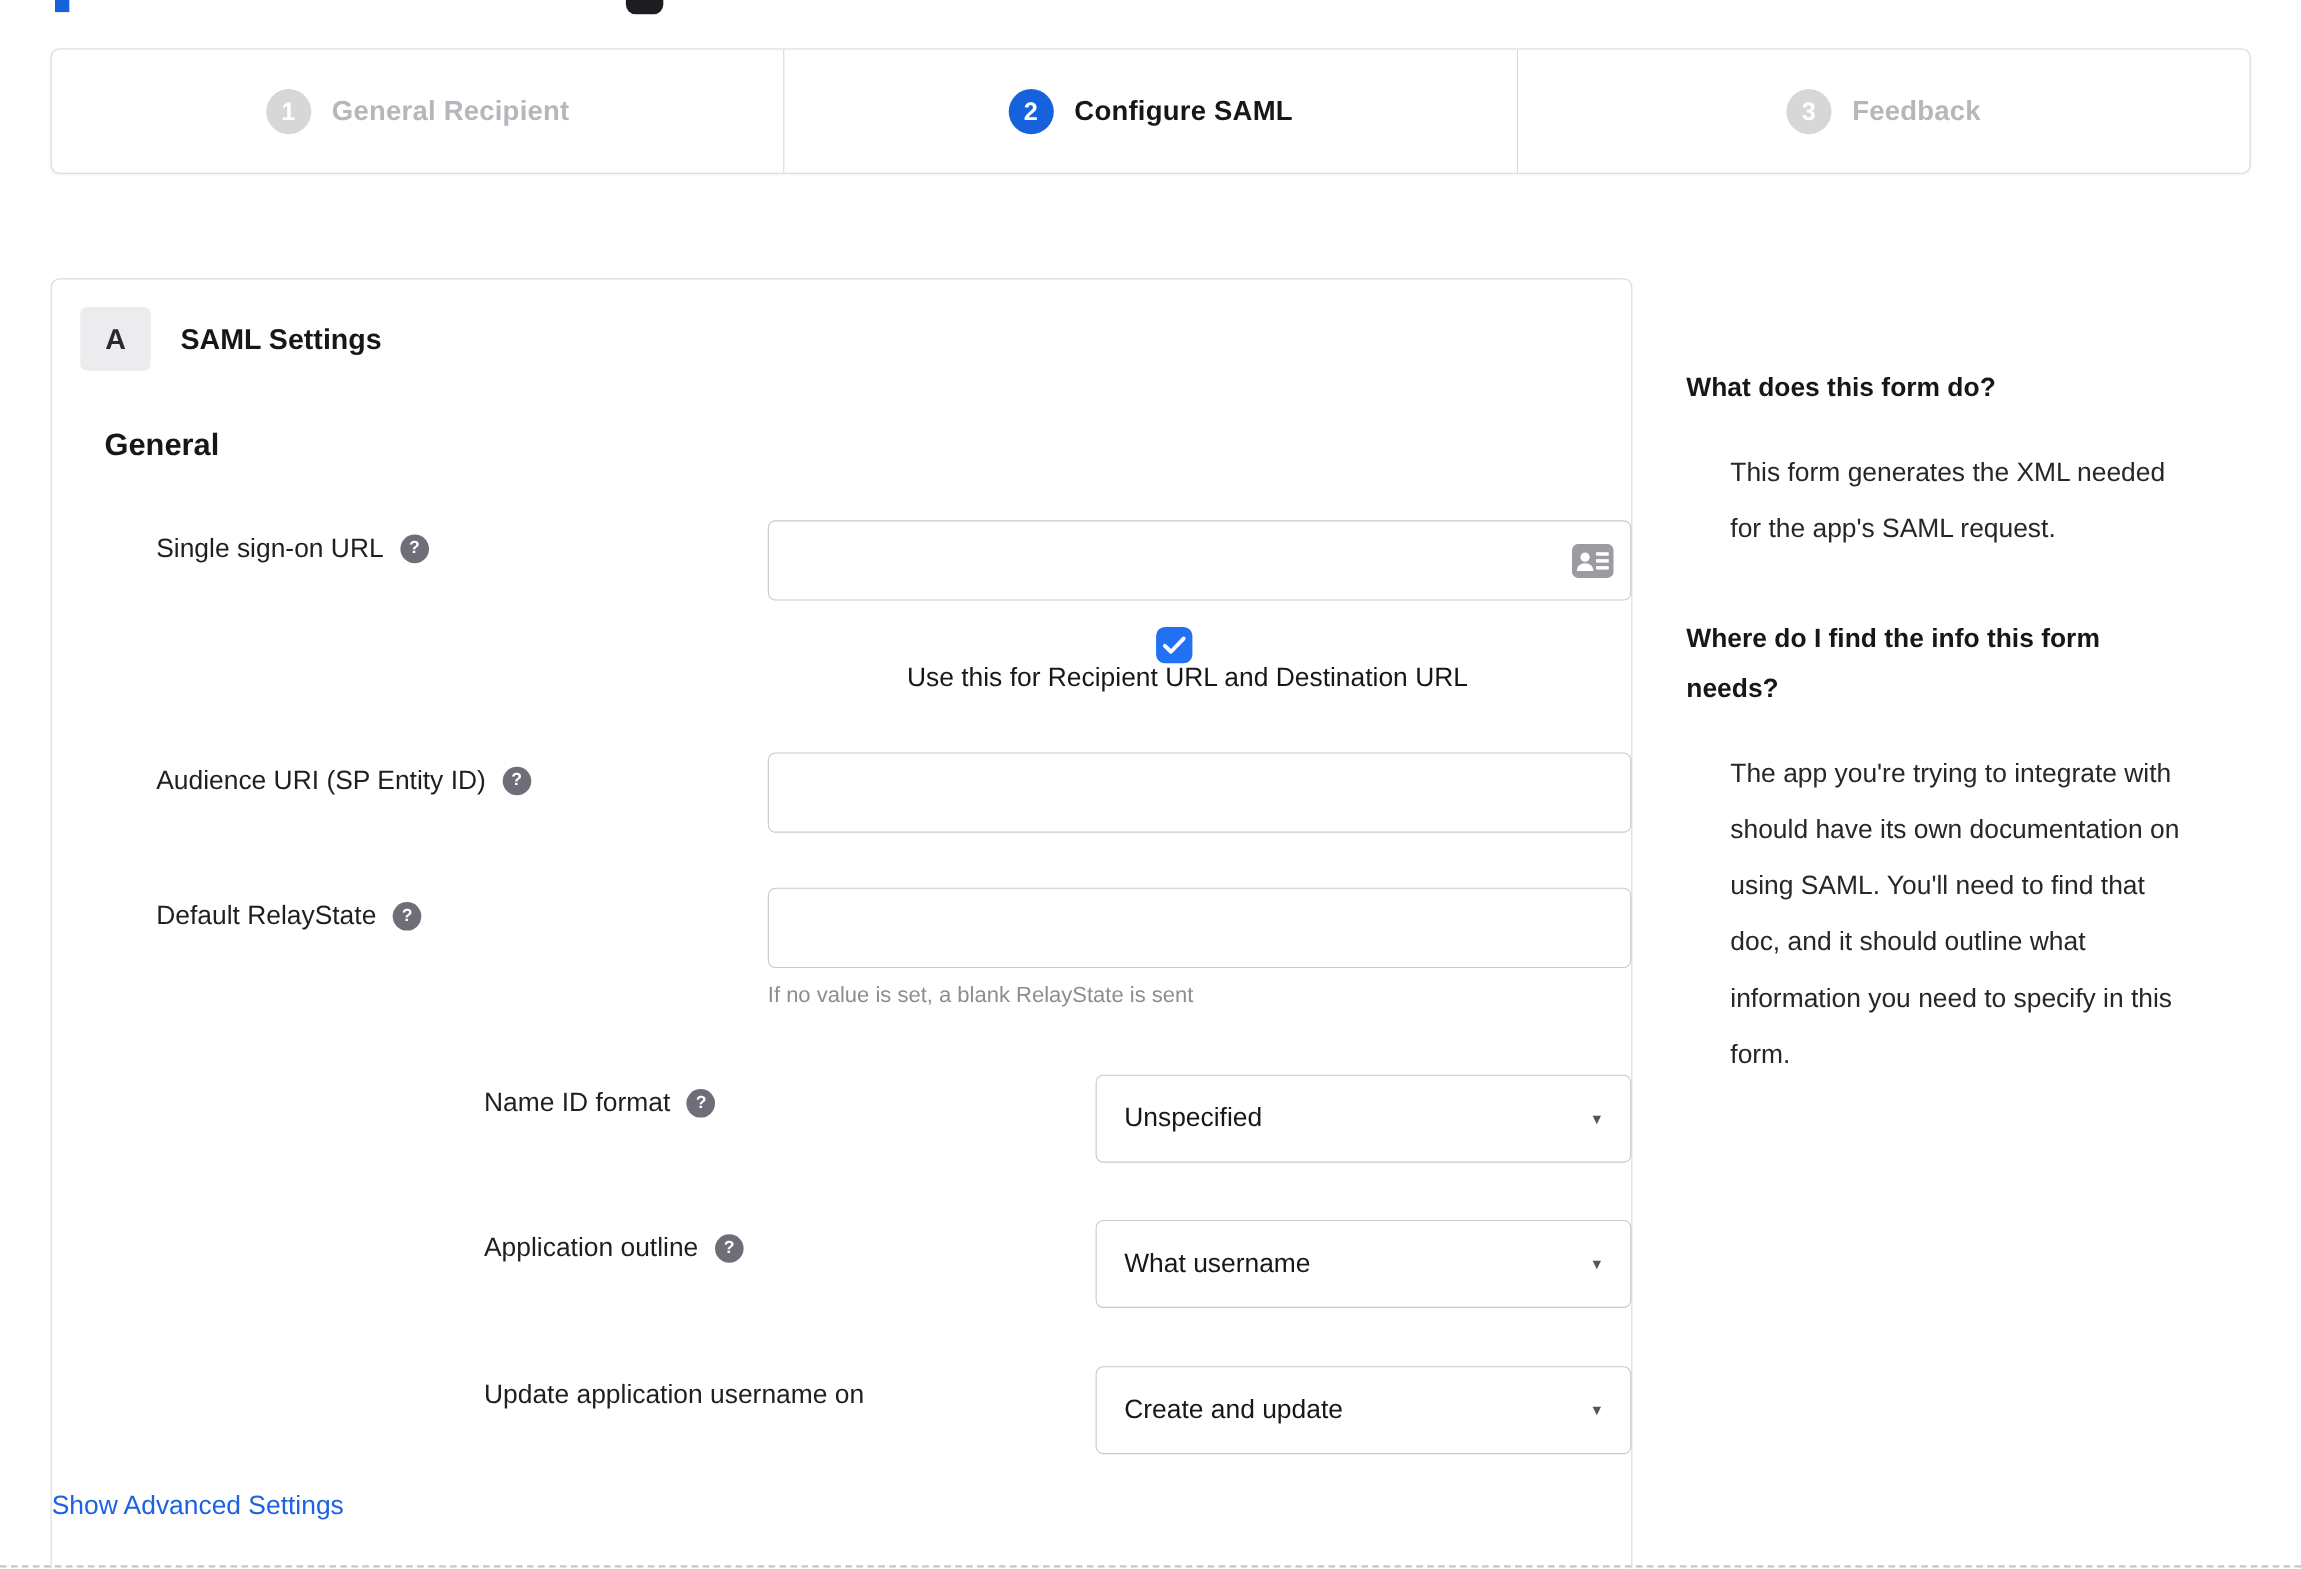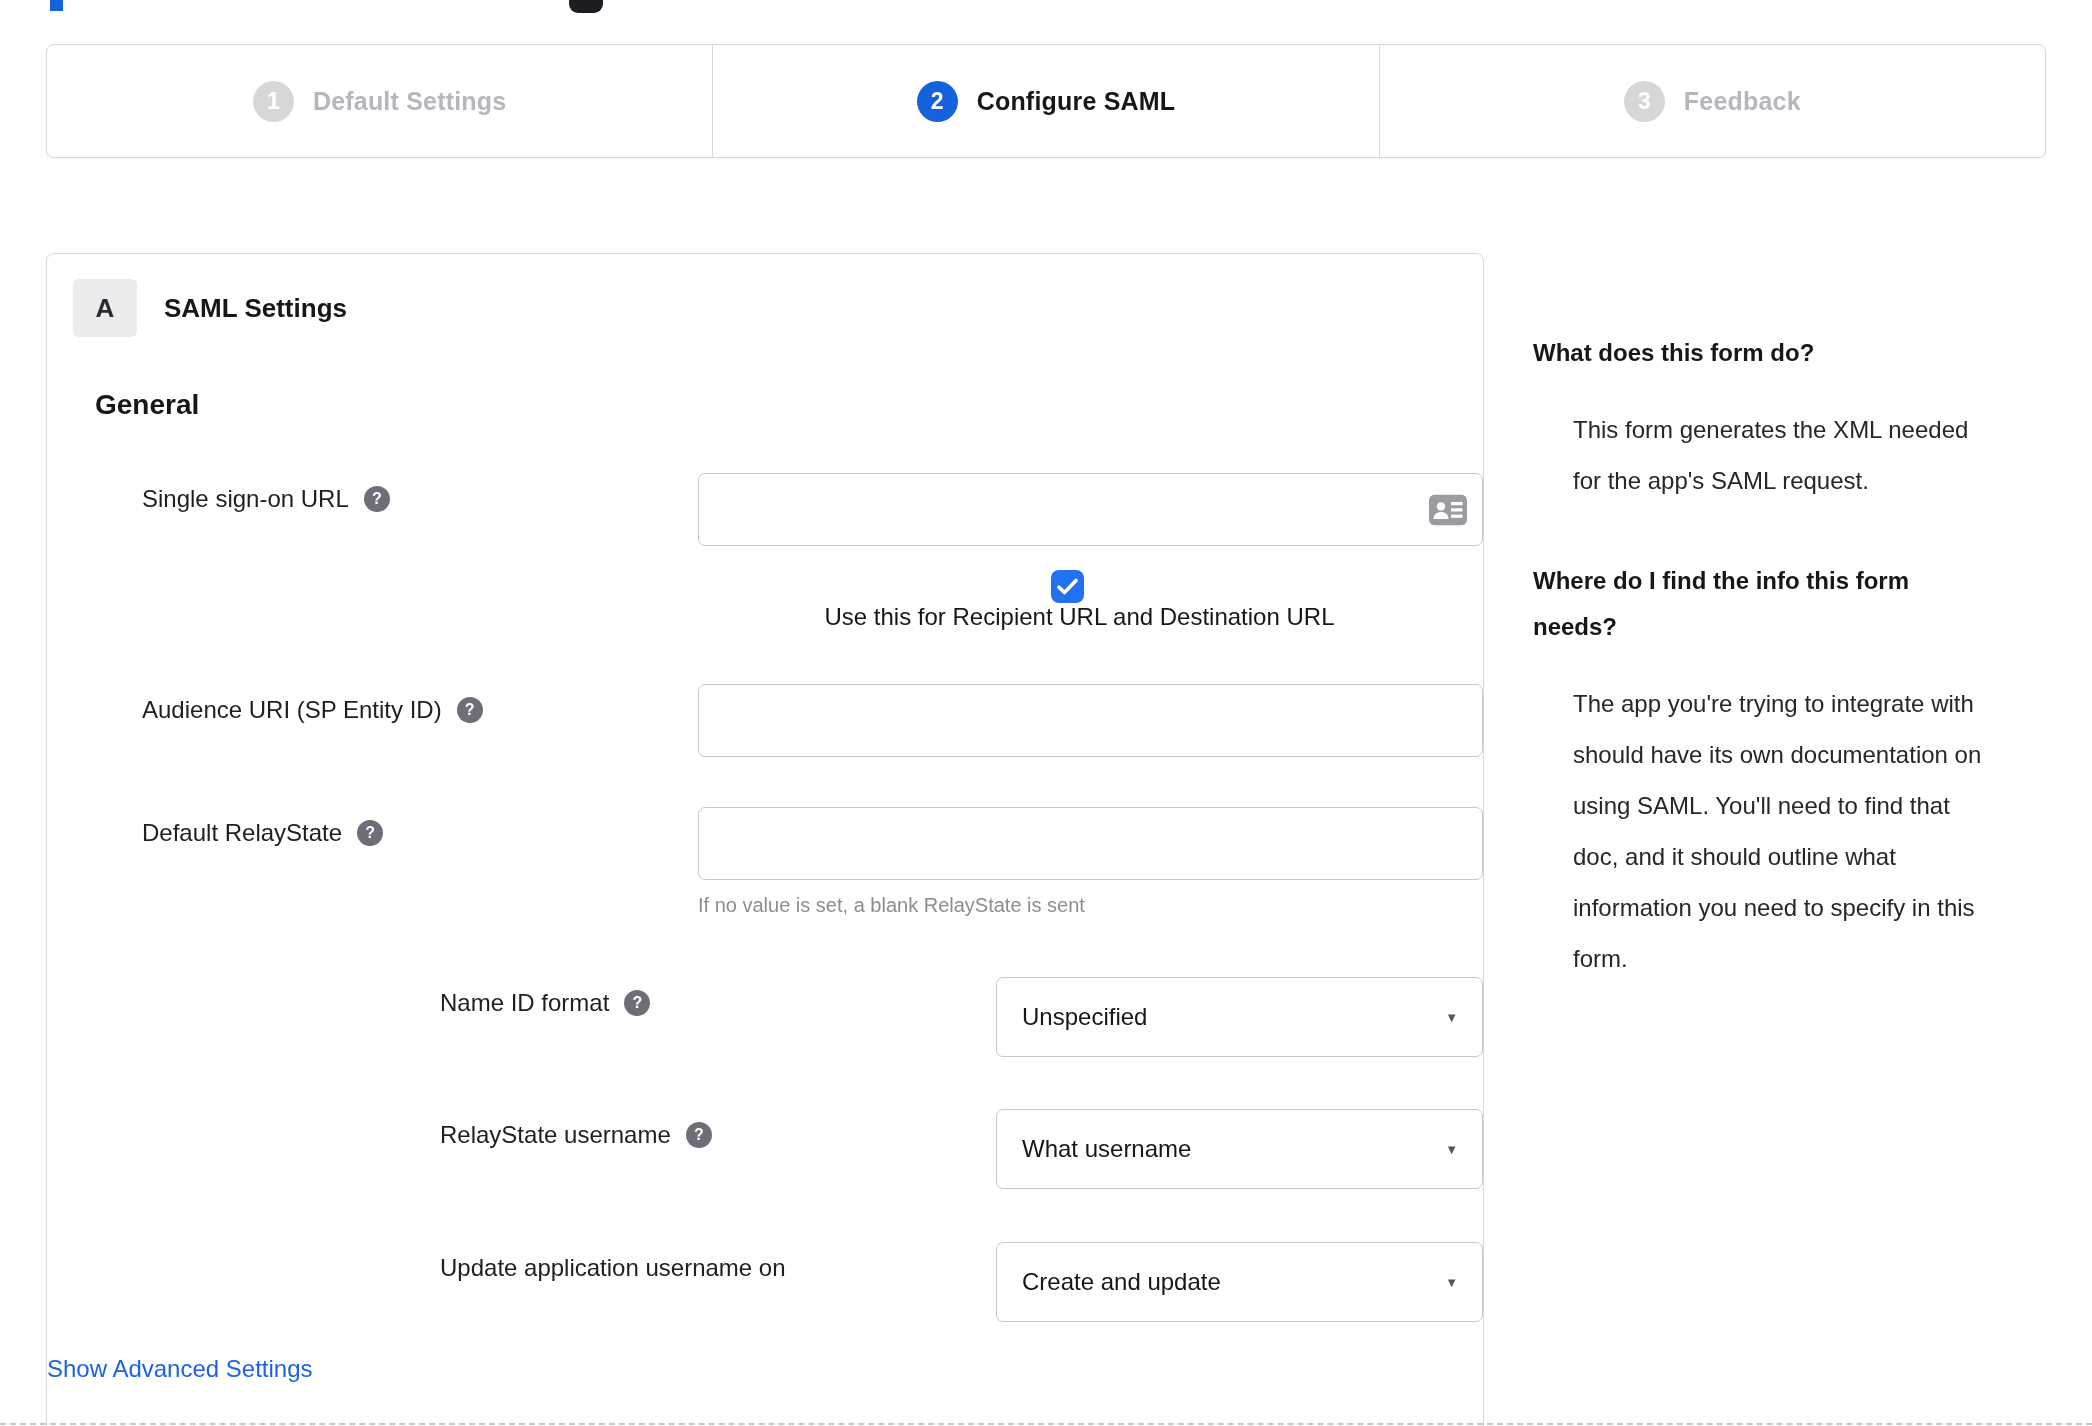--- a/index.html
+++ b/index.html
@@ -71,21 +71,21 @@
 <body>
 
 <div class="screen">
 
   <div class="frag-blue"></div>
   <div class="frag-dark"></div>
 
   <div class="stepper">
     <div class="step">
       <div class="step-circle">1</div>
-      <div class="step-label">Default Settings</div>
+      <div class="step-label">General Recipient</div>
     </div>
     <div class="step active">
       <div class="step-circle">2</div>
       <div class="step-label">Configure SAML</div>
     </div>
     <div class="step">
       <div class="step-circle">3</div>
       <div class="step-label">Feedback</div>
     </div>
   </div>
@@ -157,21 +157,21 @@
       <div class="form-control">
         <div class="select">
           <span>Unspecified</span>
           <span class="select-arrow">▼</span>
         </div>
       </div>
     </div>
 
     <div class="form-row" style="margin-top:52px">
       <div class="form-label">
-        <span>RelayState username</span>
+        <span>Application outline</span>
         <span class="help-icon">?</span>
       </div>
       <div class="form-control">
         <div class="select">
           <span>What username</span>
           <span class="select-arrow">▼</span>
         </div>
       </div>
     </div>
 

